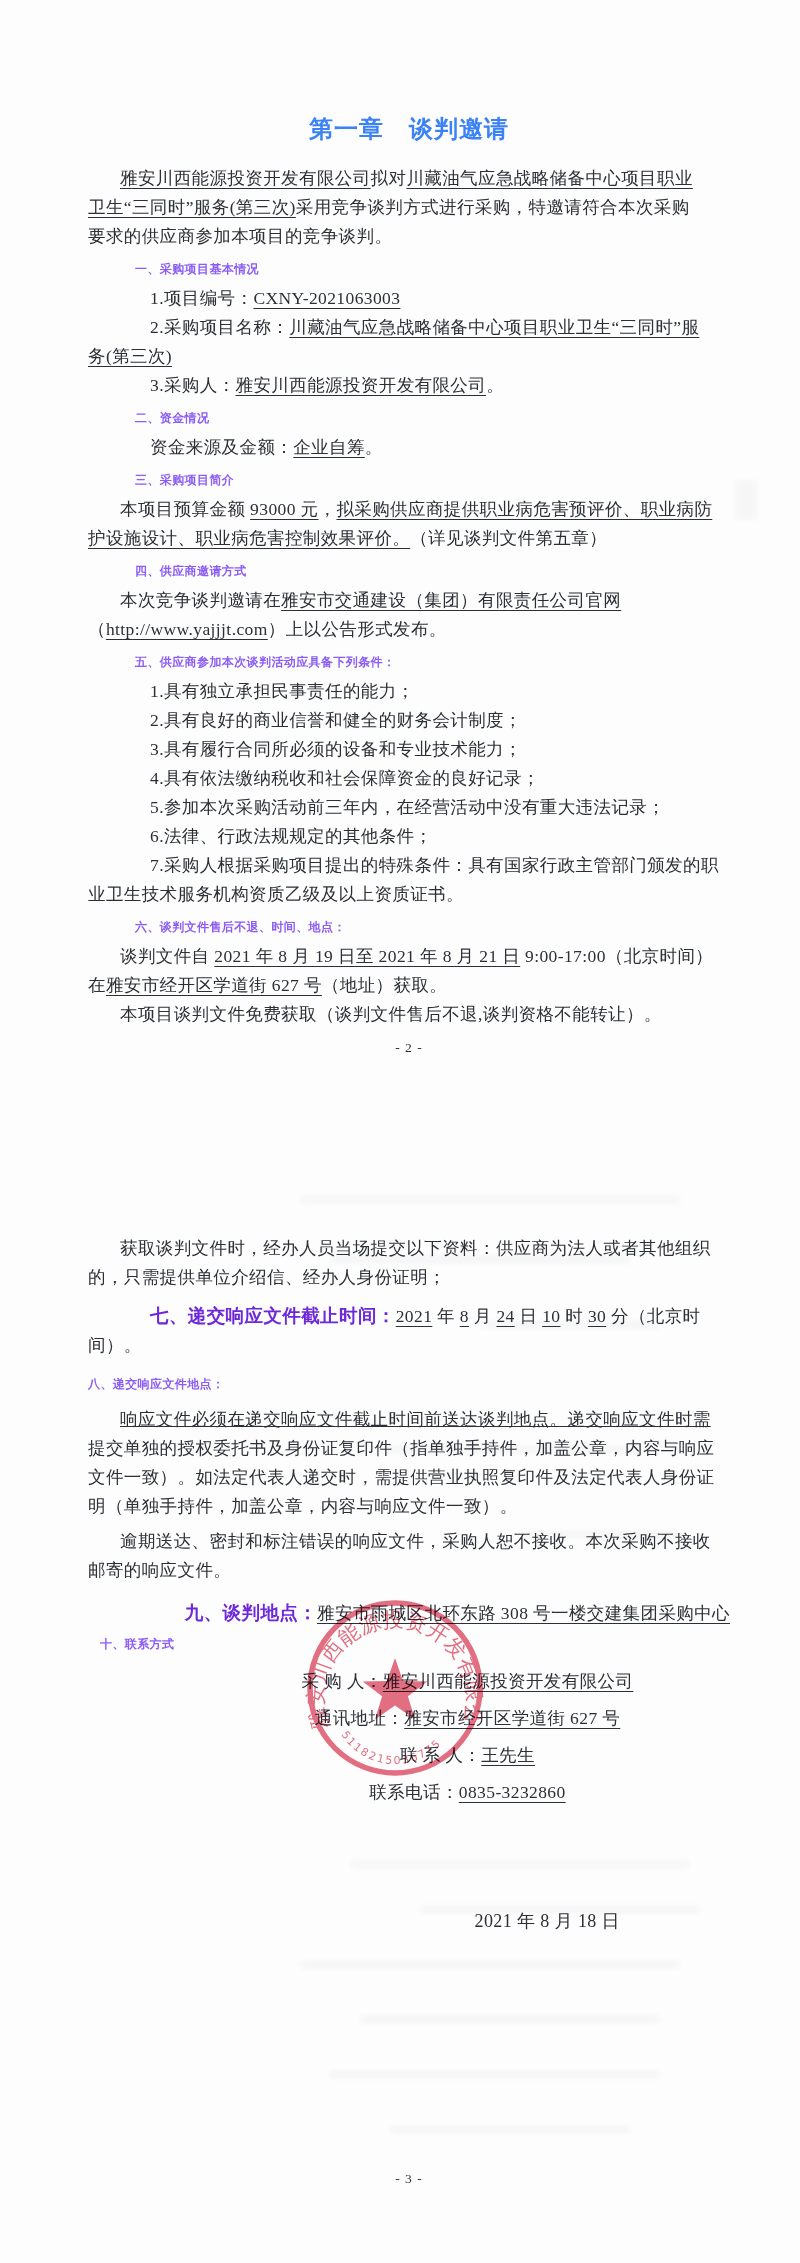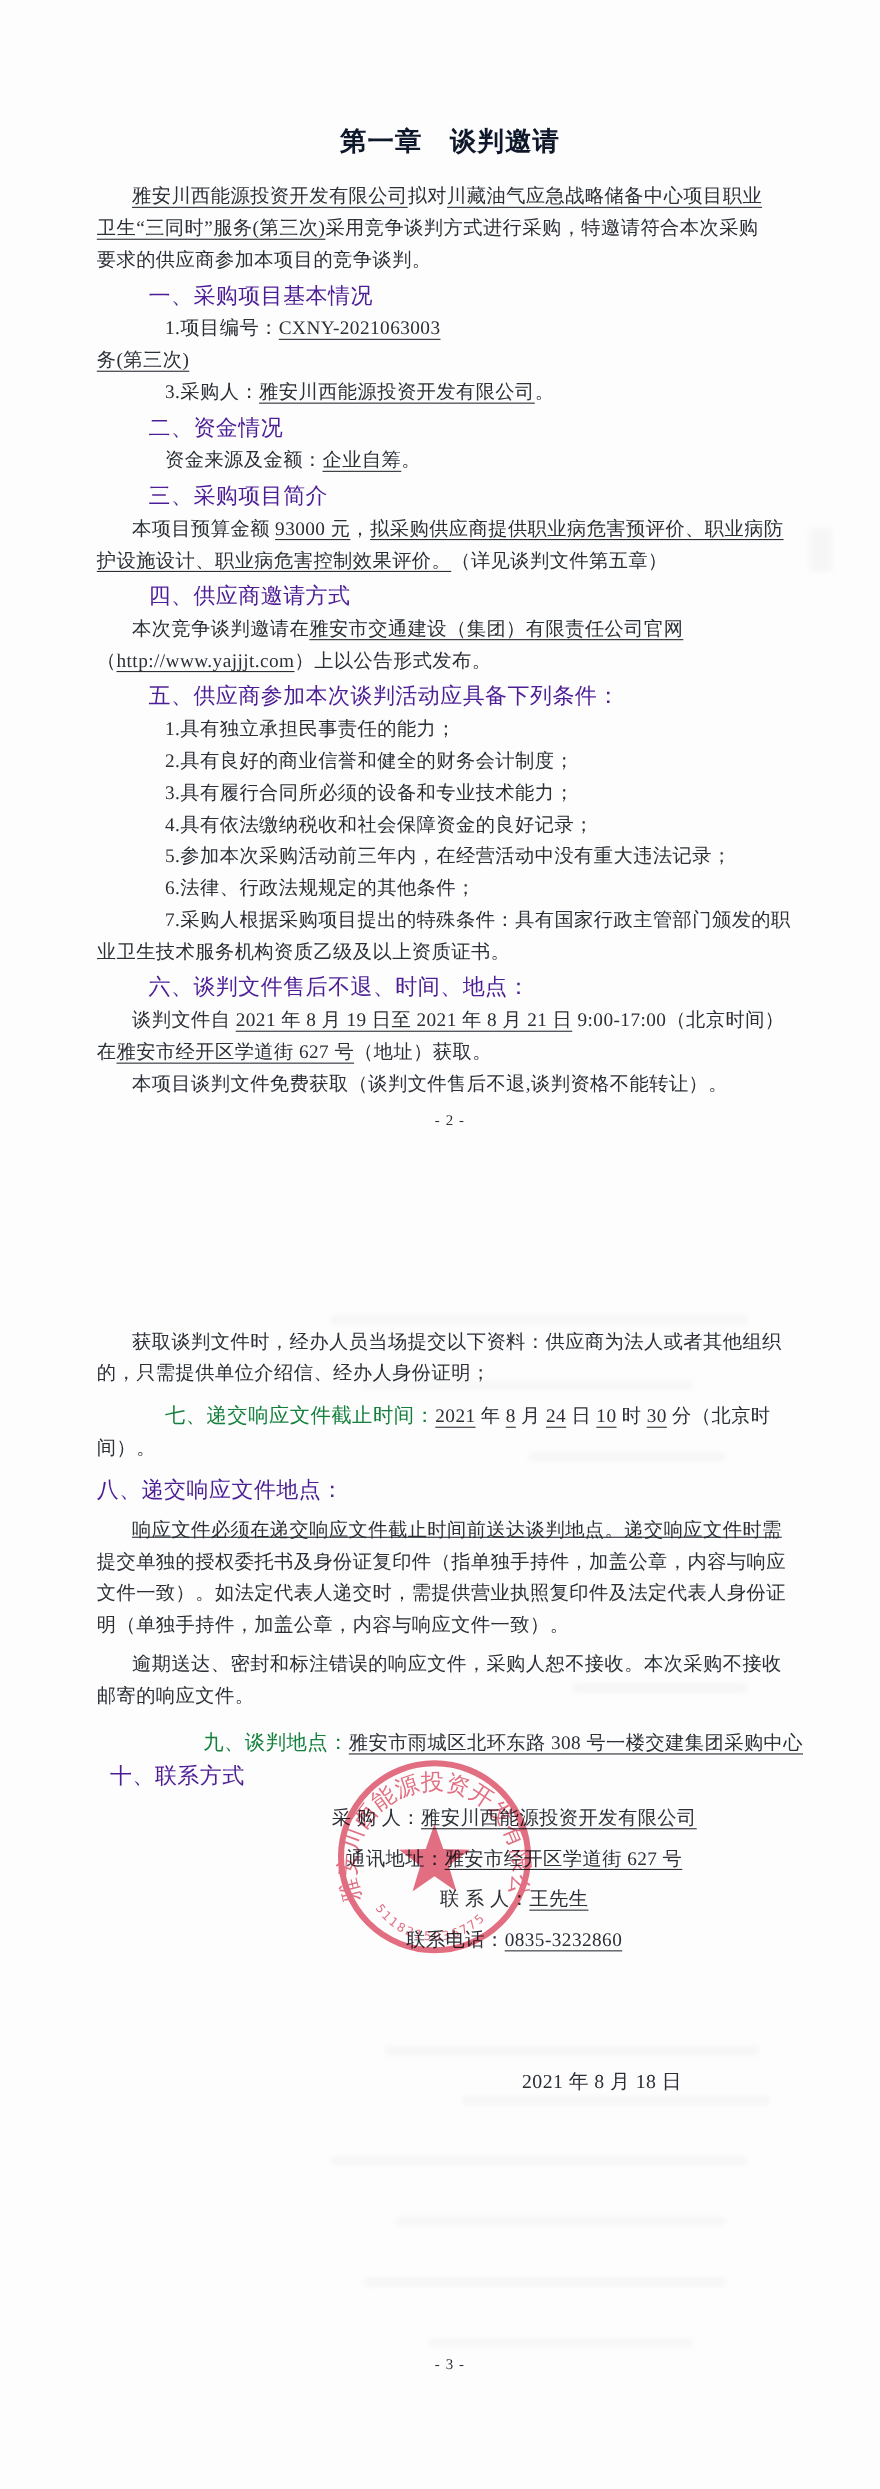--- a/index.html
+++ b/index.html
@@ -24,27 +24,27 @@
     font-size: 17.5px;
     letter-spacing: 0.4px;
     white-space: nowrap;
   }
   .t-title {
     height: 34px;
     line-height: 34px;
     font-size: 24px;
     font-weight: bold;
     text-align: center;
-    color: #0f172a;
+    color: #3b82f6;
     letter-spacing: 1px;
   }
   .t-heading {
-    font-weight: normal;
-    font-size: 20px;
-    color: #4c1d95;
+    font-weight: bold;
+    font-size: 12px;
+    color: #8b5cf6;
     margin-top: 4px;
   }
   .t-pagenum {
     text-align: center;
     font-size: 13.5px;
     margin-top: 4px;
     letter-spacing: 1px;
   }
   .t-date {
     text-align: right;
@@ -53,21 +53,21 @@
   }
   .ind-none    { padding-left: 0; }
   .ind-para    { padding-left: 32px; }
   .ind-list    { padding-left: 62px; }
   .ind-small   { padding-left: 12px; }
   .ind-contact { padding-left: 117px; text-align: center; }
   .t-heading.ind-none  { padding-left: 0; }
   .t-heading { padding-left: 47px; }
   .t-heading.ind-small { padding-left: 12px; }
   span.u { text-decoration: underline; text-underline-offset: 4px; text-decoration-thickness: 1px; }
-  span.b { font-weight: normal; font-size: 18.5px; color: #15803d; }
+  span.b { font-weight: bold; font-size: 18.5px; color: #6d28d9; }
   .stamp-svg {
     position: absolute;
     left: 302px;
     top: 1595px;
     z-index: 3;
     mix-blend-mode: multiply;
     opacity: 0.82;
   }
   .ghost {
     position: absolute;
@@ -97,20 +97,21 @@
   <div class="ghost" style="left:390px;top:2125px;width:240px"></div>
   <div class="ghost" style="left:735px;top:480px;width:22px;height:40px"></div>
 
   <div class="doc-body" id="doc-root">
       <div class="ln t-title"><span class="">第一章　谈判邀请</span></div>
       <div class="ln t-line ind-para" style="margin-top: 18px;"><span class="u">雅安川西能源投资开发有限公司</span><span class="">拟对</span><span class="u">川藏油气应急战略储备中心项目职业</span></div>
       <div class="ln t-line ind-none"><span class="u">卫生“三同时”服务(第三次)</span><span class="">采用竞争谈判方式进行采购，特邀请符合本次采购</span></div>
       <div class="ln t-line ind-none"><span class="">要求的供应商参加本项目的竞争谈判。</span></div>
       <div class="ln t-heading"><span class="">一、采购项目基本情况</span></div>
       <div class="ln t-line ind-list"><span class="">1.项目编号：</span><span class="u">CXNY-2021063003</span></div>
+      <div class="ln t-line ind-list"><span class="">2.采购项目名称：</span><span class="u">川藏油气应急战略储备中心项目职业卫生“三同时”服</span></div>
       <div class="ln t-line ind-none"><span class="u">务(第三次)</span></div>
       <div class="ln t-line ind-list"><span class="">3.采购人：</span><span class="u">雅安川西能源投资开发有限公司</span><span class="">。</span></div>
       <div class="ln t-heading"><span class="">二、资金情况</span></div>
       <div class="ln t-line ind-list"><span class="">资金来源及金额：</span><span class="u">企业自筹</span><span class="">。</span></div>
       <div class="ln t-heading"><span class="">三、采购项目简介</span></div>
       <div class="ln t-line ind-para"><span class="">本项目预算金额 </span><span class="u">93000 元</span><span class="">，</span><span class="u">拟采购供应商提供职业病危害预评价、职业病防</span></div>
       <div class="ln t-line ind-none"><span class="u">护设施设计、职业病危害控制效果评价。</span><span class="">（详见谈判文件第五章）</span></div>
       <div class="ln t-heading"><span class="">四、供应商邀请方式</span></div>
       <div class="ln t-line ind-para"><span class="">本次竞争谈判邀请在</span><span class="u">雅安市交通建设（集团）有限责任公司官网</span></div>
       <div class="ln t-line ind-none"><span class="">（</span><span class="u">http://www.yajjjt.com</span><span class="">）上以公告形式发布。</span></div>

